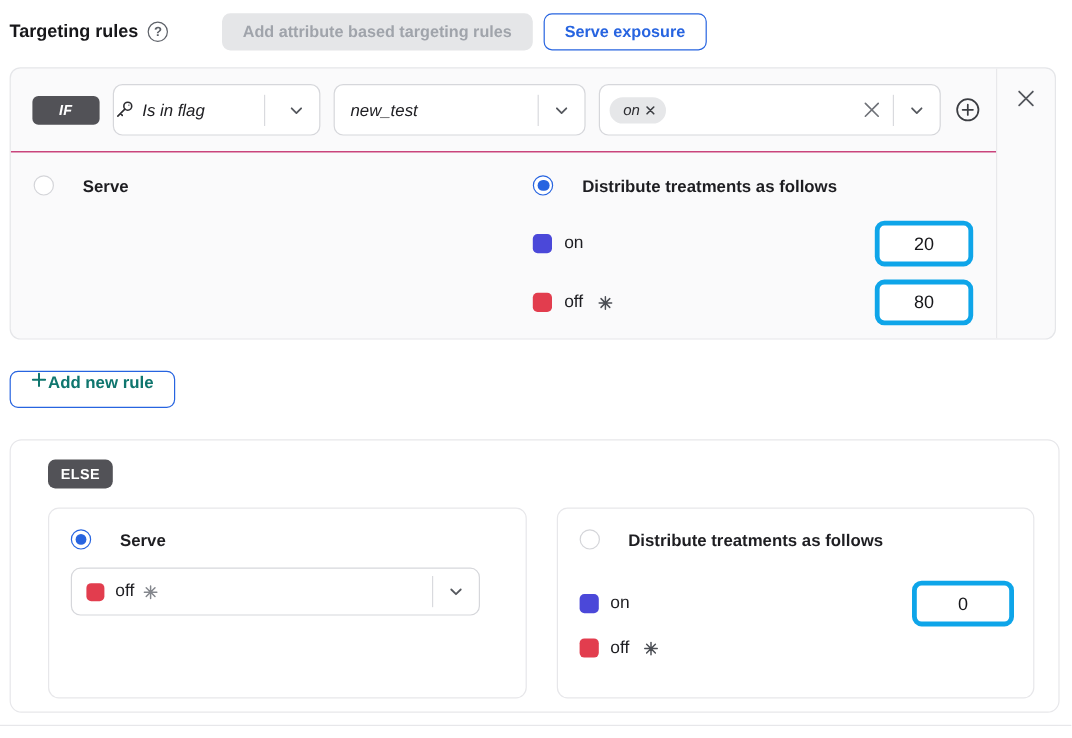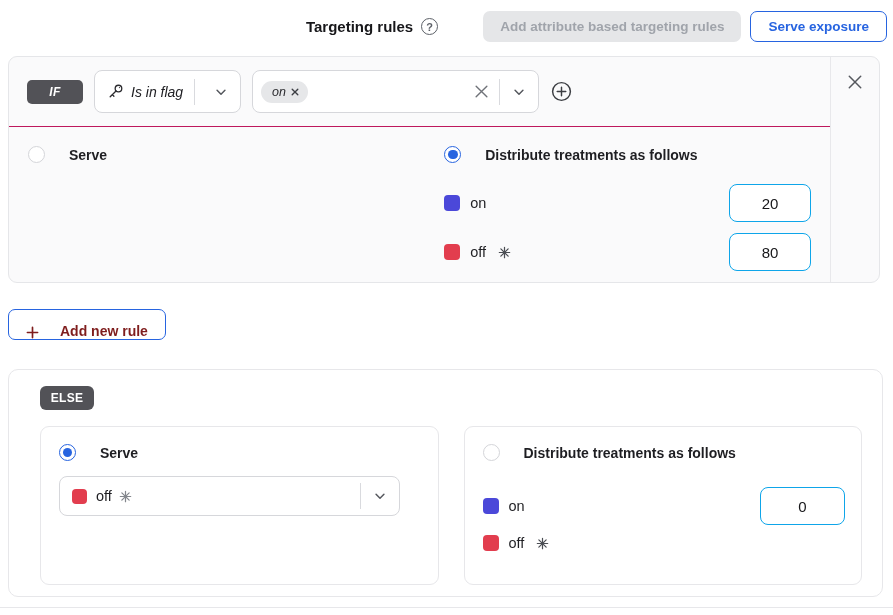--- a/index.html
+++ b/index.html
@@ -1,20 +1,20 @@
 <!DOCTYPE html>
 <html><head>
 <meta charset="utf-8">
 <style>
   * { box-sizing: border-box; margin: 0; padding: 0; }
   html,body { width: 893px; height: 615px; background: #fff; overflow: hidden;
     font-family: "Liberation Sans", sans-serif; color: #1b1b1f; }
 
   
-  .hdr { display: flex; align-items: center; justify-content: flex-end;
+  .hdr { display: flex; align-items: center; justify-content: flex-start;
     padding: 11px 6px 14px 8px; }
   .hdr-left { display: flex; align-items: center; gap: 8px; }
   .page-title { font-size: 15px; font-weight: 700; color: #17171a; }
   .help { width: 17px; height: 17px; border: 1.4px solid #5d6168; border-radius: 50%;
     color: #5d6168; font-size: 11px; font-weight: 700; display: flex;
     align-items: center; justify-content: center; cursor: pointer; }
   .hdr-right { display: flex; align-items: center; gap: 9px; margin-left: 45px; }
   .btn { height: 31px; border-radius: 7px; font-size: 13.5px; font-weight: 600;
     padding: 0 17px; display: flex; align-items: center; cursor: pointer;
     font-family: "Liberation Sans", sans-serif; }
@@ -30,21 +30,21 @@
   .badge { background: #525257; color: #fff; font-size: 12px; font-weight: 700;
     border-radius: 5px; padding: 5px 0; text-align: center; letter-spacing: .3px; }
   .badge-if { width: 56px; }
   .badge-else { width: 54px; border-radius: 6px; }
   .ctrl { background: #fff; border: 1px solid #d6d7db; border-radius: 8px;
     height: 43px; display: flex; align-items: center; font-size: 14px;
     color: #202024; cursor: pointer; }
   .ctrl .lbl { white-space: nowrap; }
   .ctrl-sep { width: 1px; height: 26px; background: #d9dade; margin-left: auto; }
   .chev { color: #55585e; display: flex; padding: 0 12px; }
-  .sel-matcher { width: 147px; padding-left: 12px; gap: 7px; }
+  .sel-matcher { width: 175px; gap: 7px; }
   .sel-flag { width: 212px; padding-left: 13px; }
   .tagbox { width: 287px; padding-left: 8px; }
   .pill { background: #e6e7e9; border-radius: 999px; padding: 4px 9px 4px 11px;
     font-size: 12.5px; color: #2c2c30; display: flex; align-items: center; gap: 5px; }
   .pill svg { cursor: pointer; }
   .clear-x { color: #6f7278; display: flex; padding: 0 10px 0 8px; margin-left: auto;
     cursor: pointer; }
   .plus-circle { color: #3c3e43; display: flex; cursor: pointer; }
   .rule-close-col { width: 49px; border-left: 1px solid #e8e8eb; display: flex;
     justify-content: center; padding-top: 17px; }
@@ -59,28 +59,28 @@
   .radio.checked { border: 1.6px solid #2764e0; }
   .radio.checked::after { content: ""; position: absolute; inset: 2.6px;
     border-radius: 50%; background: #2764e0; }
   .opt-label { font-size: 14px; font-weight: 700; color: #1e1e22; }
 
   .trow { display: flex; align-items: center; gap: 10px; margin-top: 11px; }
   .trow.first { margin-top: 21px; }
   .sq { width: 16px; height: 16px; border-radius: 4px; flex: none; }
   .tname { font-size: 14.5px; color: #1e1e22; }
   .star { color: #4b4e54; display: flex; margin-left: 2px; }
-  .tinput { width: 82px; height: 38px; border: 1px solid #0ea5e9; border-radius: 8px;
+  .tinput { width: 82px; height: 38px; border: 4px solid #0ea5e9; border-radius: 8px;
     background: #fff; text-align: center; font-size: 15px; color: #17171a;
     margin-left: auto; font-family: "Liberation Sans", sans-serif; outline: none; }
 
   
   .add-rule { margin: 26px 0 0 8px; height: 31px; border: 1.2px solid #2764e0;
-    border-radius: 7px; background: #fff; color: #7f1d1d; display: inline-flex;
-    align-items: flex-end; gap: 21px; padding: 0 17px; font-size: 14px;
+    border-radius: 7px; background: #fff; color: #0f766e; display: inline-flex;
+    align-items: flex-start; gap: 1px; padding: 0 17px; font-size: 14px;
     font-weight: 600; cursor: pointer; font-family: "Liberation Sans", sans-serif; }
 
   
   .else-card { margin: 26px 10px 0 8px; border: 1px solid #e7e7ea; border-radius: 10px;
     background: #fff; padding: 16px 20px 11px 31px; }
   .else-panels { display: flex; gap: 25px; margin-top: 16px; }
   .panel { flex: 1; border: 1px solid #e7e7ea; border-radius: 9px; background: #fff;
     height: 159px; padding: 17px 16px 0 18px; }
   .serve-select { margin-top: 15px; width: 341px; max-width: 100%; height: 40px;
     padding-left: 12px; }
@@ -127,20 +127,29 @@
         </span>
         <span class="lbl">Is in flag</span>
         <span class="ctrl-sep"></span>
         <span class="chev">
           <svg width="14" height="14" viewBox="0 0 16 16" fill="none" stroke="currentColor" stroke-width="1.7" stroke-linecap="round" stroke-linejoin="round">
               <path d="M3.5 6l4.5 4.5L12.5 6"></path>
             </svg>
         </span>
       </div>
 
+      <div class="ctrl sel-flag">
+        <span class="lbl">new_test</span>
+        <span class="ctrl-sep"></span>
+        <span class="chev">
+          <svg width="14" height="14" viewBox="0 0 16 16" fill="none" stroke="currentColor" stroke-width="1.7" stroke-linecap="round" stroke-linejoin="round">
+              <path d="M3.5 6l4.5 4.5L12.5 6"></path>
+            </svg>
+        </span>
+      </div>
 
       <div class="ctrl tagbox">
         <span class="pill">
           <span>on</span>
           <svg width="8" height="8" viewBox="0 0 10 10" stroke="#3c3e43" stroke-width="1.7" stroke-linecap="round">
               <path d="M1.5 1.5l7 7M8.5 1.5l-7 7"></path>
             </svg>
         </span>
         <span class="clear-x">
           <svg width="15" height="15" viewBox="0 0 14 14" fill="none" stroke="currentColor" stroke-width="1.3" stroke-linecap="round">

